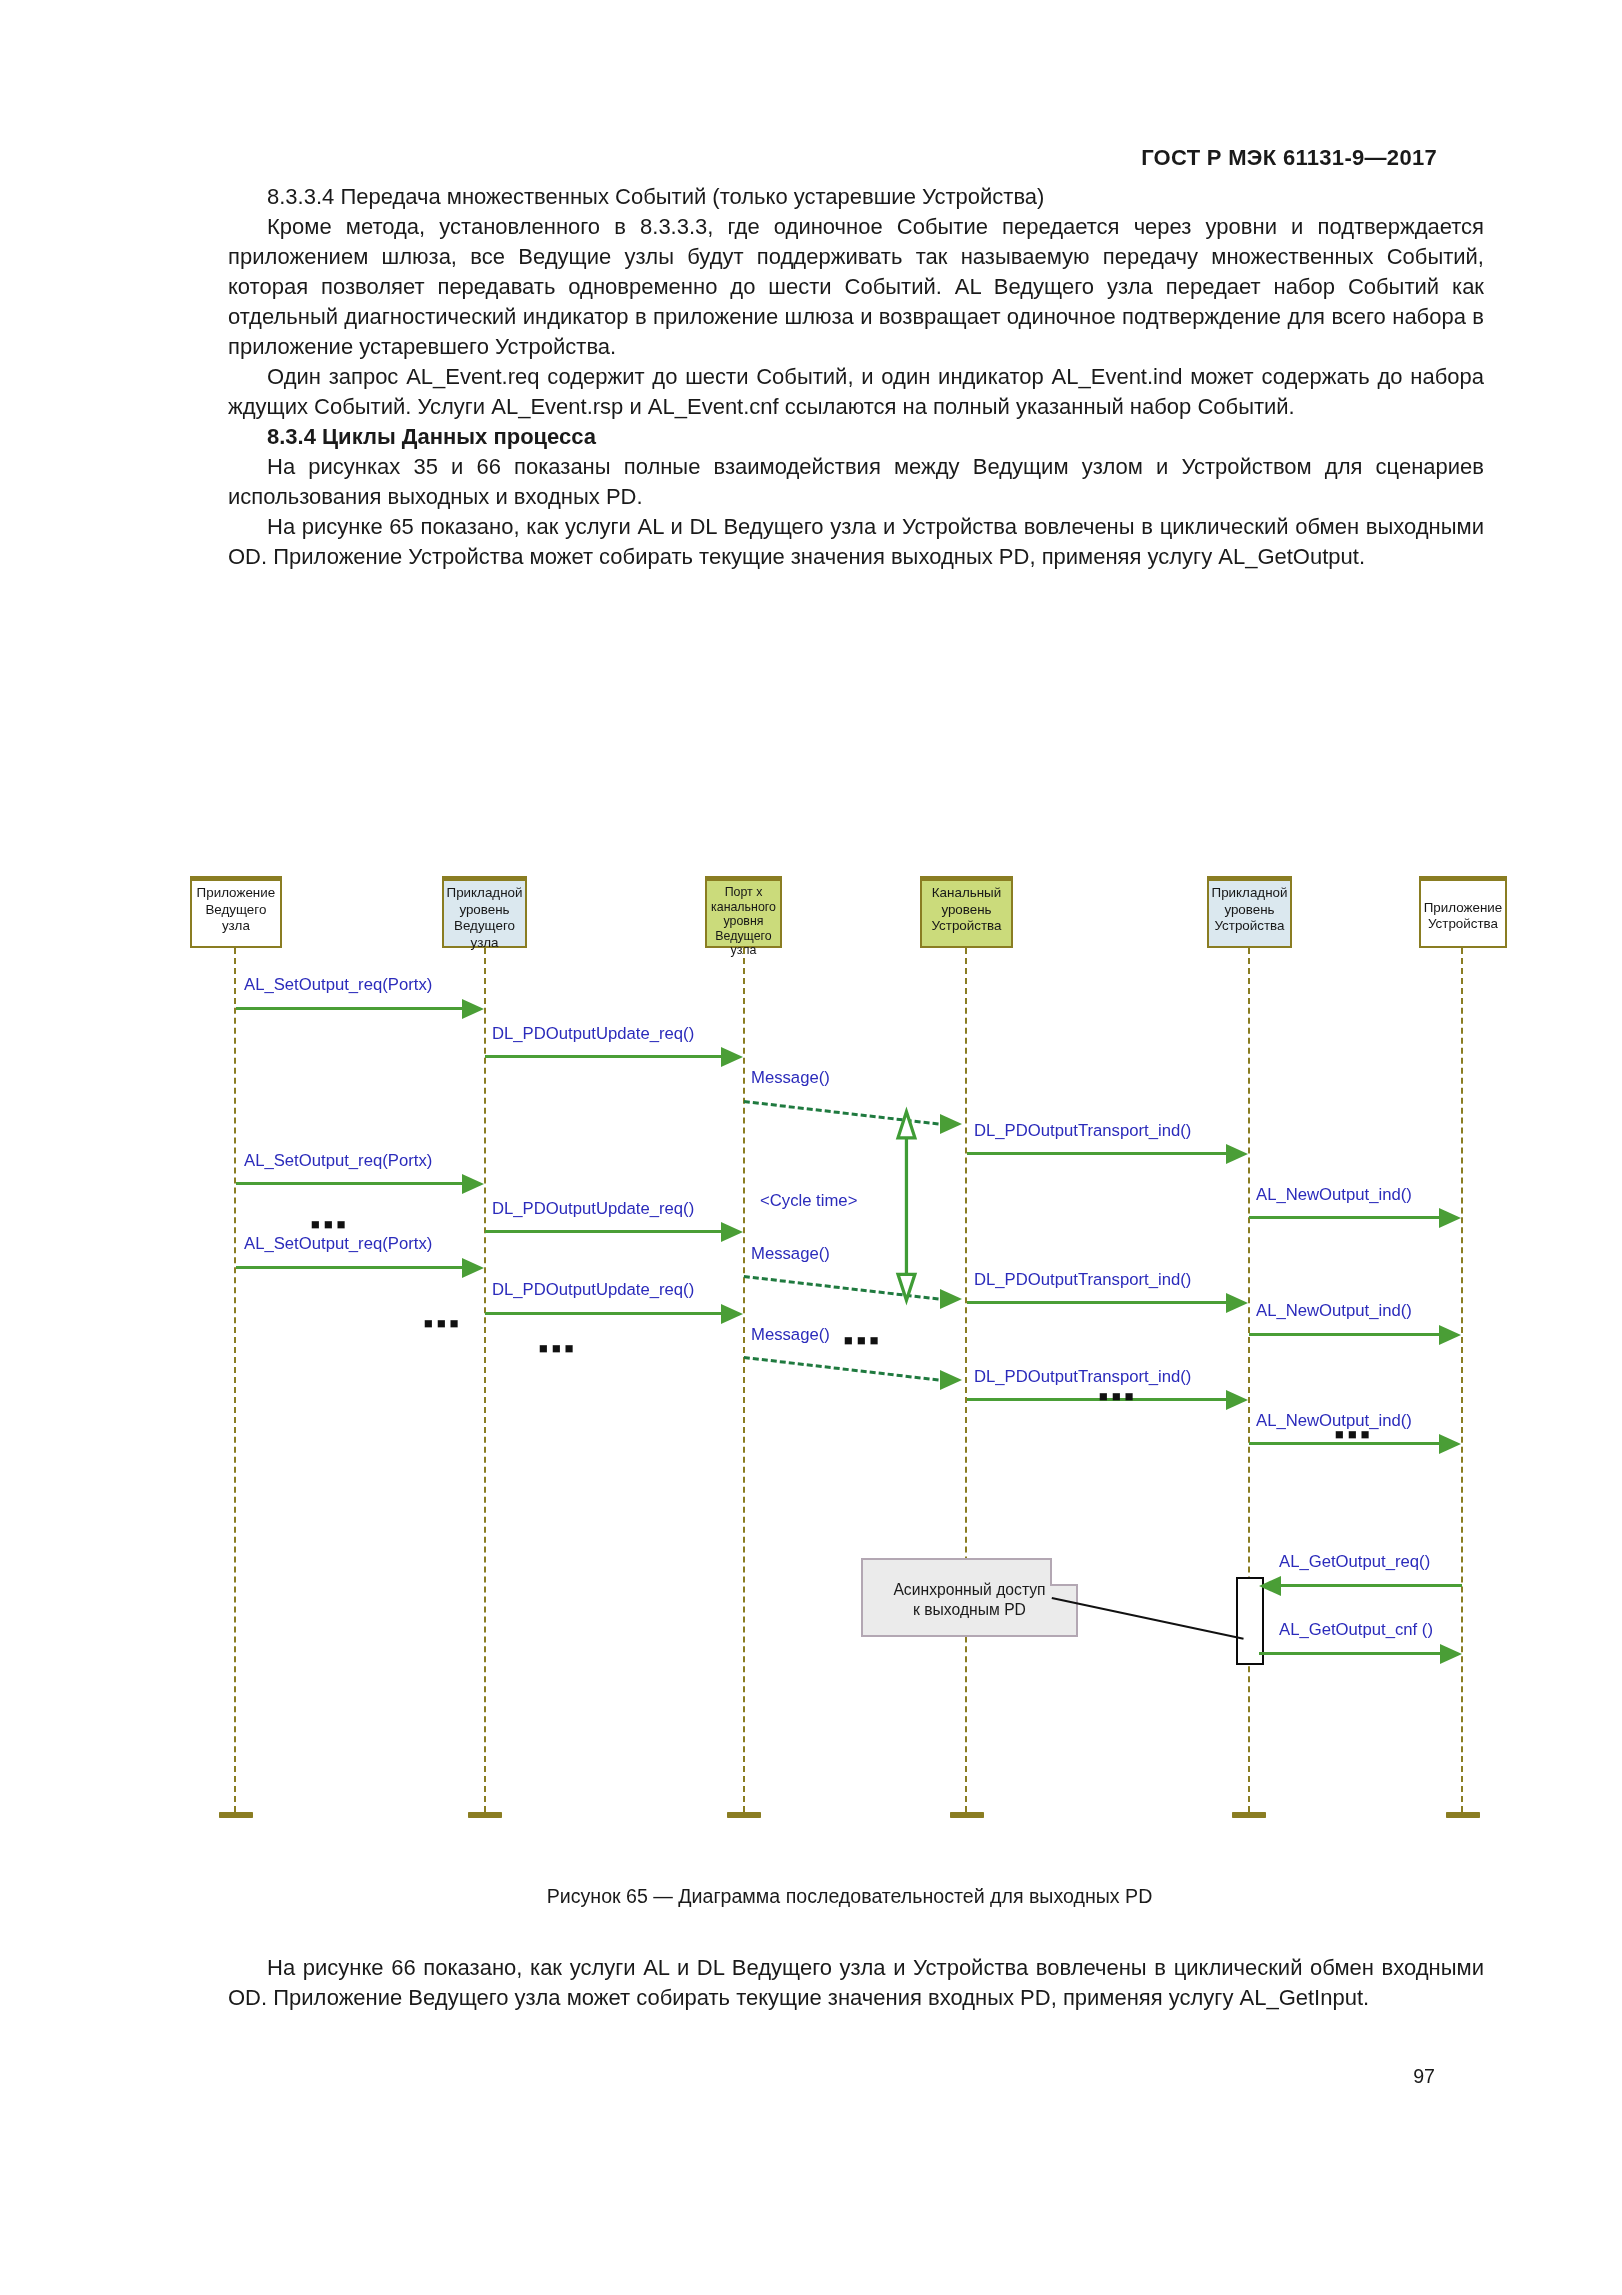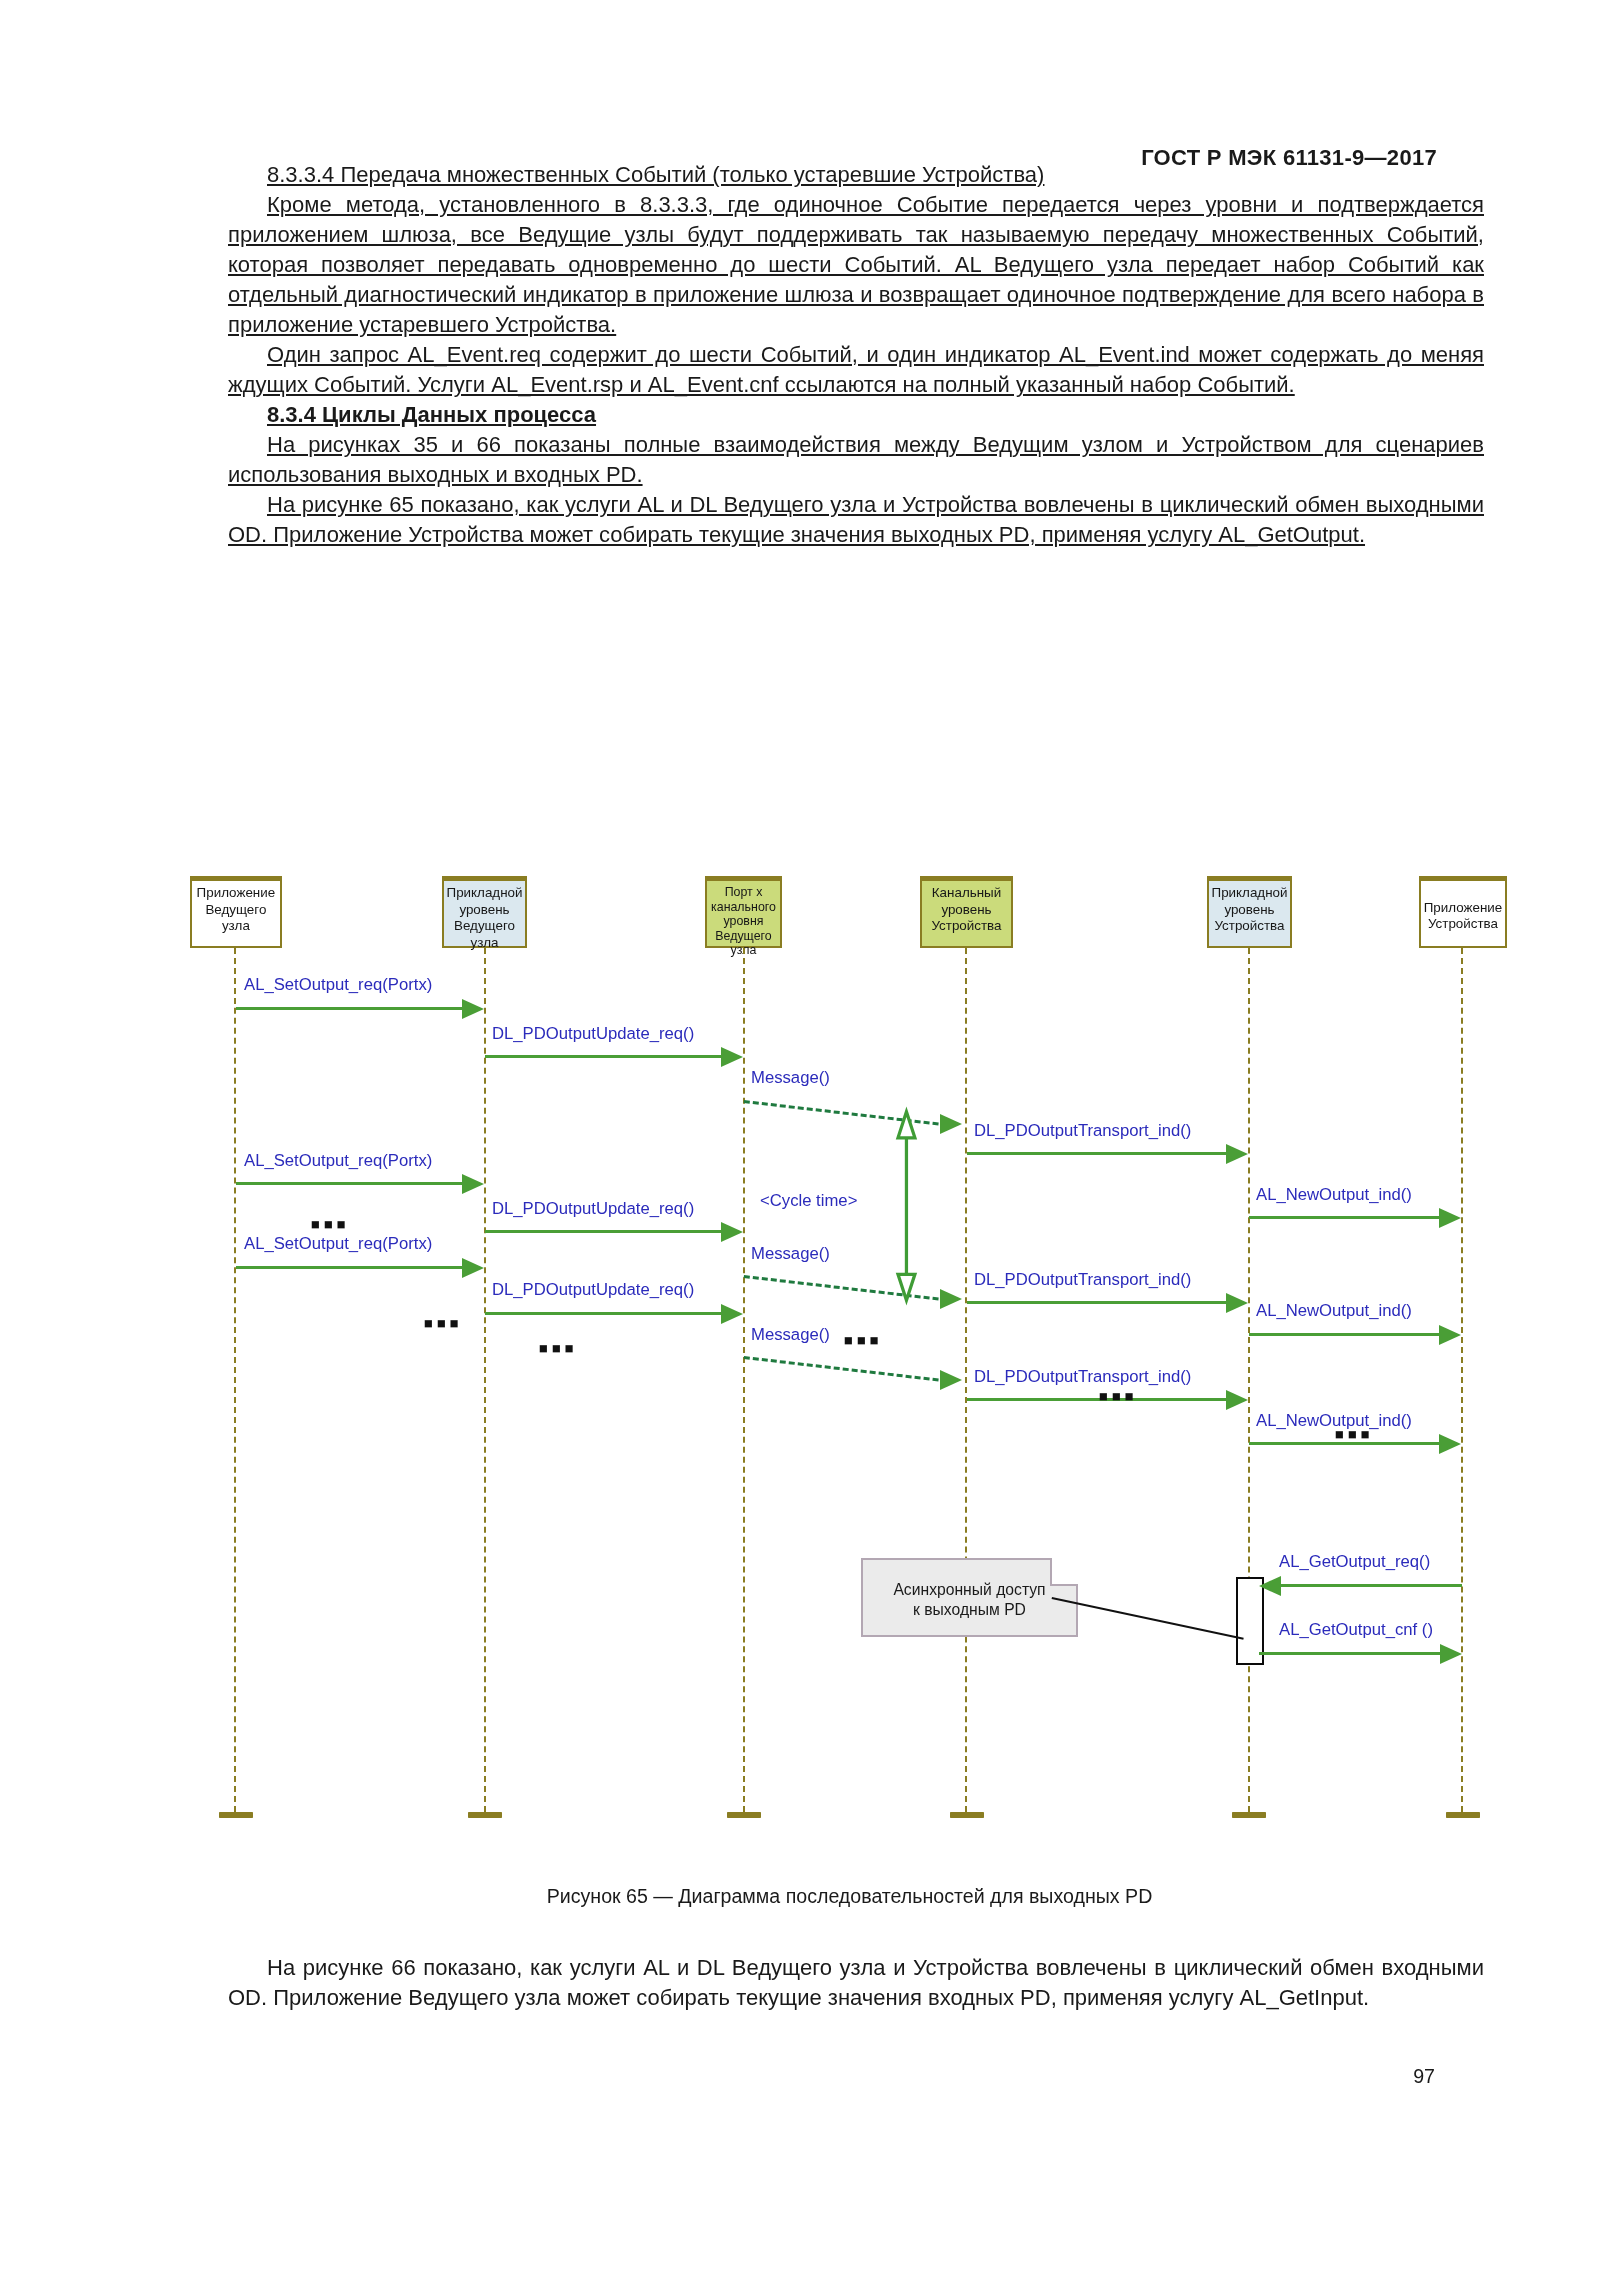--- a/index.html
+++ b/index.html
@@ -92,24 +92,24 @@
   }
   .pageno{position:absolute;right:188px;top:2065px;font-size:19.6px;color:#1a1a1a;}
 </style>
 </head>
 <body>
 
 <div class="page">
 
   <div class="rh">ГОСТ Р МЭК 61131-9—2017</div>
 
-  <div class="col" style="top:160px;text-decoration:underline;">
+  <div class="col" style="top:182px;">
     <p class="h4 plain">8.3.3.4 Передача множественных Событий (только устаревшие Устройства)</p>
     <p class="para ind">Кроме метода, установленного в 8.3.3.3, где одиночное Событие передается через уровни и подтверждается приложением шлюза, все Ведущие узлы будут поддерживать так называемую пе­редачу множественных Событий, которая позволяет передавать одновременно до шести Событий. AL Ведущего узла передает набор Событий как отдельный диагностический индикатор в приложе­ние шлюза и возвращает одиночное подтверждение для всего набора в приложение устаревшего Устройства.</p>
-    <p class="para ind">Один запрос AL_Event.req содержит до шести Событий, и один индикатор AL_Event.ind может содержать до меняя ждущих Событий. Услуги AL_Event.rsp и AL_Event.cnf ссылаются на полный ука­занный набор Событий.</p>
+    <p class="para ind">Один запрос AL_Event.req содержит до шести Событий, и один индикатор AL_Event.ind может содержать до набора ждущих Событий. Услуги AL_Event.rsp и AL_Event.cnf ссылаются на полный ука­занный набор Событий.</p>
     <p class="h4">8.3.4 Циклы Данных процесса</p>
     <p class="para ind">На рисунках 35 и 66 показаны полные взаимодействия между Ведущим узлом и Устройством для сценариев использования выходных и входных PD.</p>
     <p class="para ind">На рисунке 65 показано, как услуги AL и DL Ведущего узла и Устройства вовлечены в циклический обмен выходными OD. Приложение Устройства может собирать текущие значения выходных PD, при­меняя услугу AL_GetOutput.</p>
   </div>
 
   <div class="fig">
 
     <div class="lifeline-head lh-white" style="left:7.9px;top:11.8px;width:92px;height:72px;">
       <div style="white-space:pre-line">Приложение
 Ведущего

